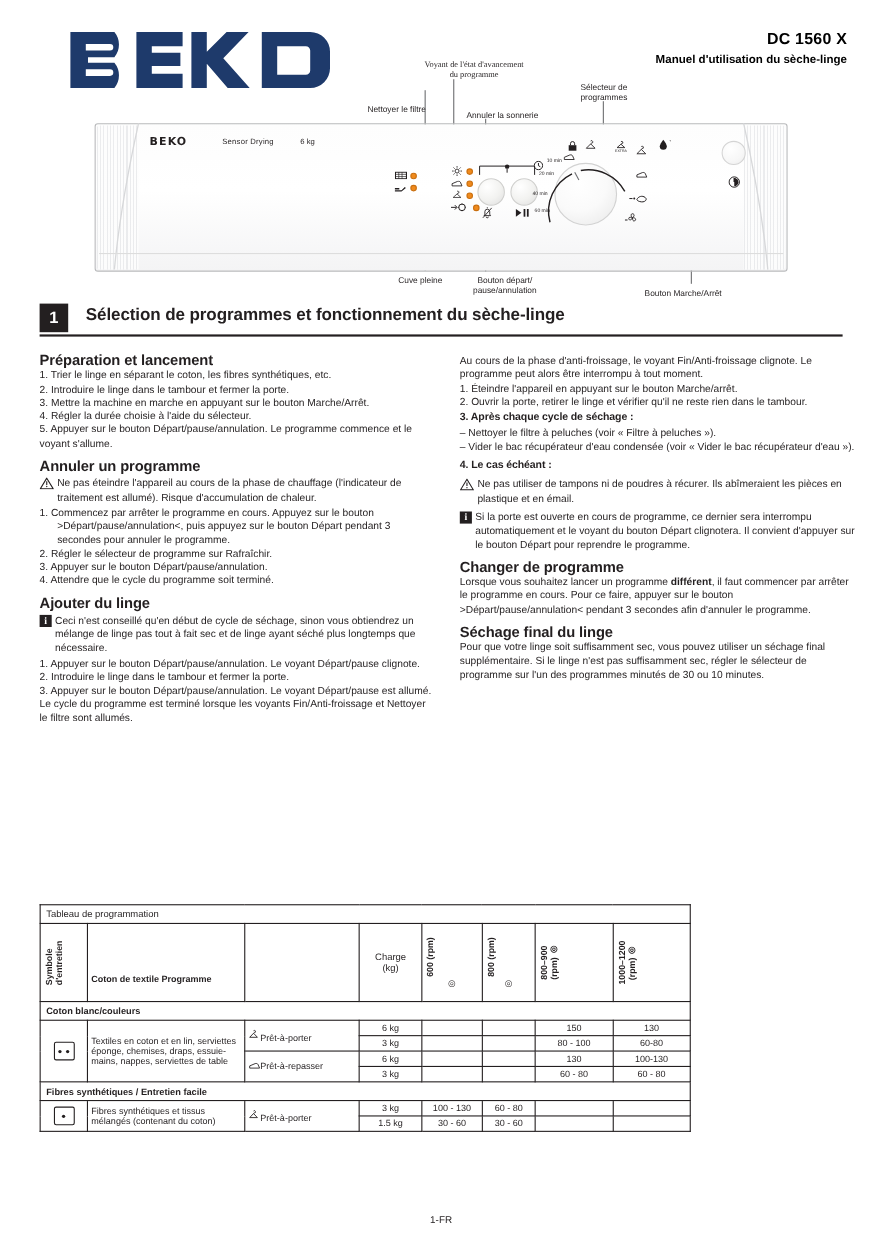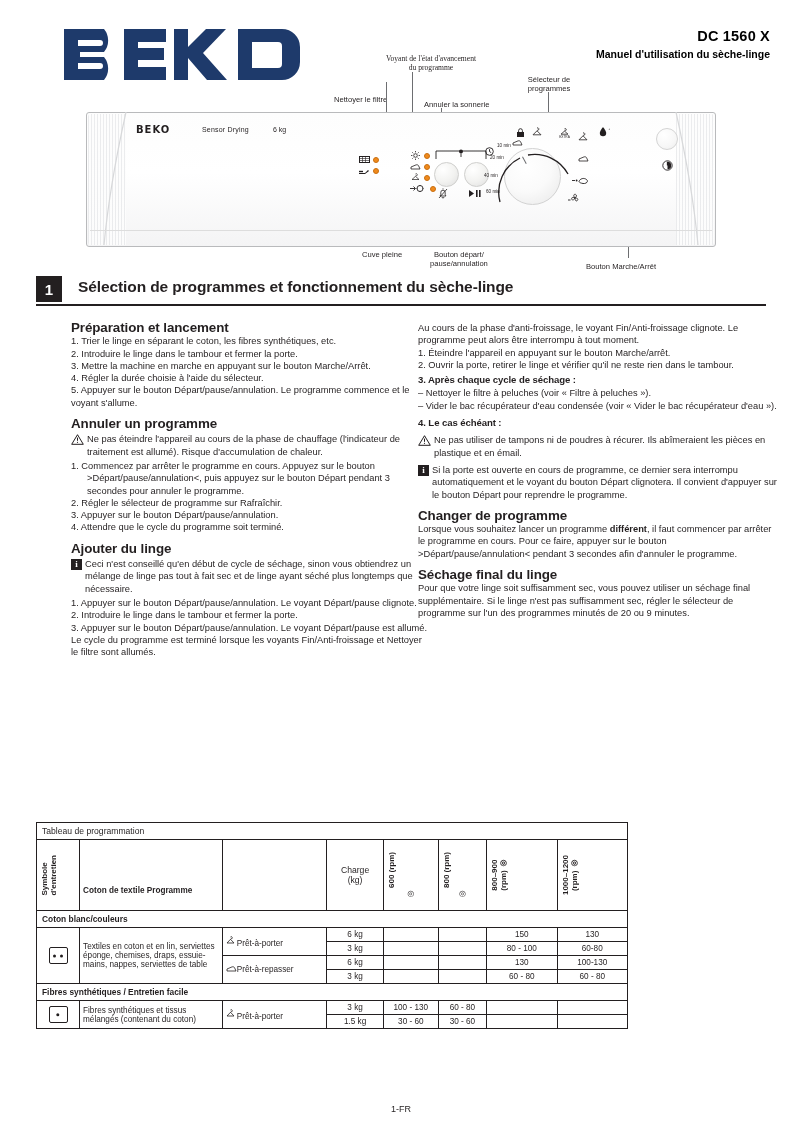--- a/index.html
+++ b/index.html
@@ -136,21 +136,21 @@
   .section-title {
     position:absolute; left:42px; top:2px;
     font-size:15.5px;font-weight:700;color:#231f20;letter-spacing:-0.1px;
   }
   .section-rule {
     position:absolute; left:0; top:28px; width:730px;height:2px;background:#231f20;
   }
 
   
   .col { position:absolute; top:322px; width:360px; font-size:9.3px; line-height:12.3px; color:#231f20;}
-  .col.left { left:36px;margin-left:35px; }
+  .col.left { left:36px; }
   .col.right { left:418px; }
   .h2 { font-size:13.4px; font-weight:700; margin:0 0 1px 0; letter-spacing:-0.1px;}
   .h2.mt { margin-top:9px; }
   .p { margin:0; }
   .p.ind { padding-left:16px; text-indent:-16px;}
   .note { display:flex; gap:3px; align-items:flex-start; margin:3px 0 0 0;}
   .note-body { flex:1; }
   .warn-ico {
     width:13px;height:11px; flex:0 0 13px; position:relative; margin-top:1px;
   }
@@ -504,21 +504,21 @@
 
     <div class="note" style="margin-top:5px;">
       <span class="info-ico">i</span>
       <span class="note-body">Si la porte est ouverte en cours de programme, ce dernier sera interrompu automatiquement et le voyant du bouton Départ clignotera. Il convient d'appuyer sur le bouton Départ pour reprendre le programme.</span>
     </div>
 
     <div class="h2 mt">Changer de programme</div>
     <p class="p"><span>Lorsque vous souhaitez lancer un programme </span><b>différent</b><span>, il faut commencer par arrêter le programme en cours. Pour ce faire, appuyer sur le bouton &gt;Départ/pause/annulation&lt; pendant 3 secondes afin d'annuler le programme.</span></p>
 
     <div class="h2 mt">Séchage final du linge</div>
-    <p class="p">Pour que votre linge soit suffisamment sec, vous pouvez utiliser un séchage final supplémentaire. Si le linge n'est pas suffisamment sec, régler le sélecteur de programme sur l'un des programmes minutés de 20 ou 9 minutes.</p>
+    <p class="p">Pour que votre linge soit suffisamment sec, vous pouvez utiliser un séchage final supplémentaire. Si le linge n'est pas suffisamment sec, régler le sélecteur de programme sur l'un des programmes minutés de 30 ou 10 minutes.</p>
   </div>
 
   <table class="tbl">
     <tbody>
       <tr class="title-row">
         <td colspan="8">Tableau de programmation</td>
       </tr>
       <tr>
         <td style="width:46px; height:66px;" class="c">
           <div class="vert"><span>Symbole</span><br><span>d'entretien</span></div>

